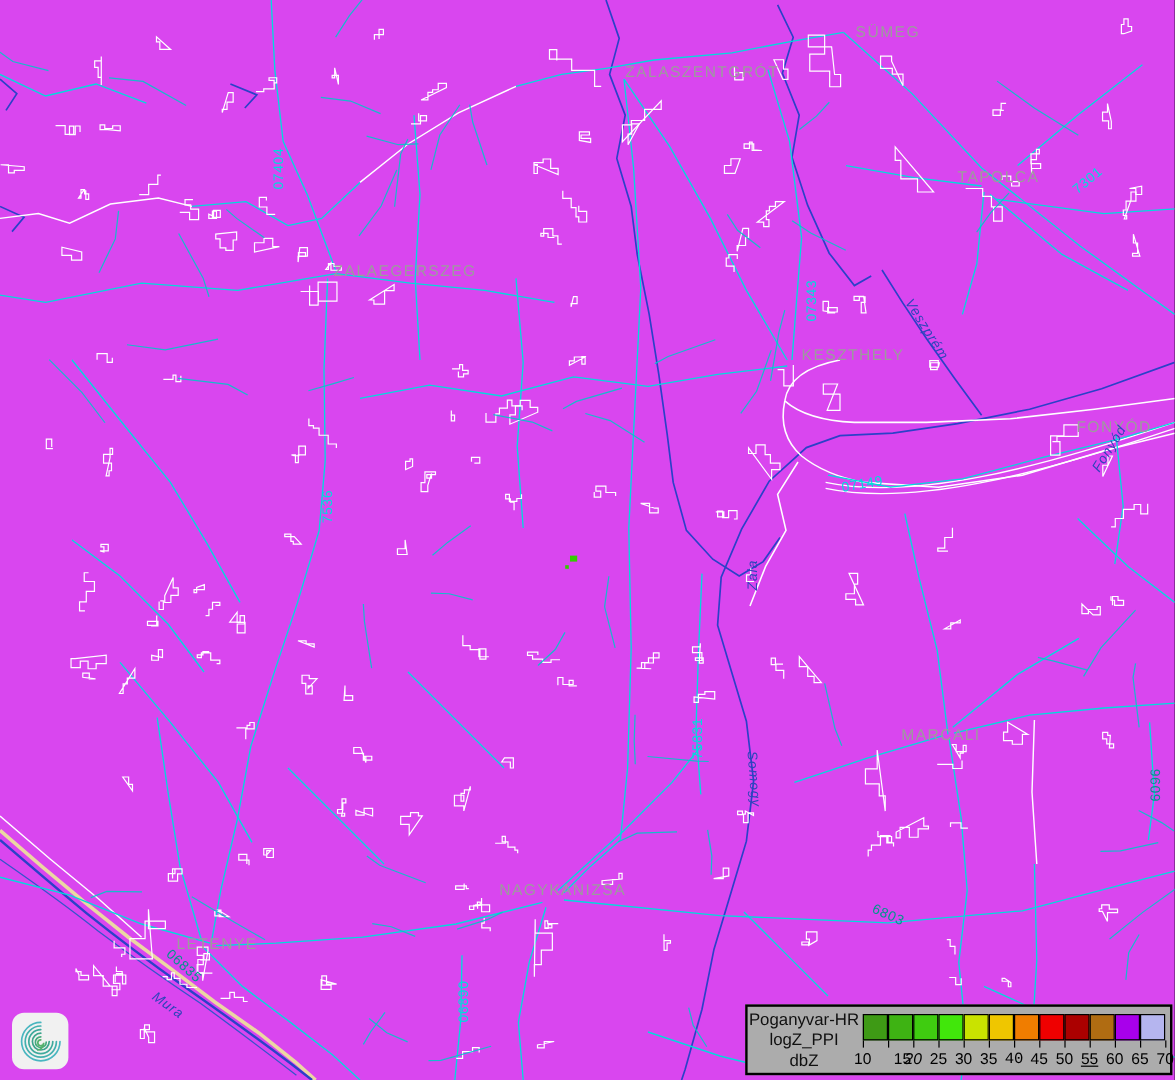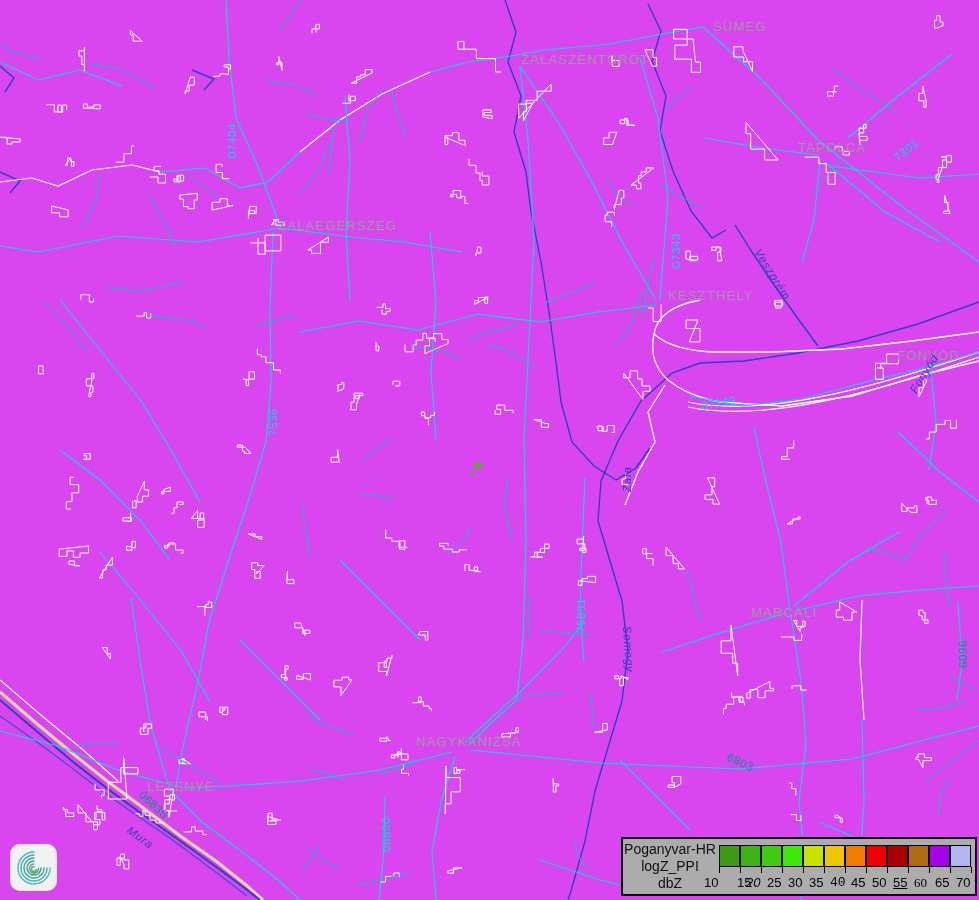--- a/index.html
+++ b/index.html
@@ -10,21 +10,21 @@
                letter-spacing:.2px;white-space:nowrap;z-index:5;}
   
   #legend{position:absolute;left:621px;top:837px;width:356px;height:59px;
           background:#acacac;border:2px solid #000;box-sizing:border-box;z-index:6;}
   #legend-text{position:absolute;left:0;top:2px;width:94px;text-align:center;
                color:#101010;font-size:14px;line-height:17px;}
   #legend-strip{position:absolute;left:96px;top:6px;width:254px;height:48px;}
   .lg-cell{position:absolute;top:0;height:22px;width:21px;border:1px solid #000;
            box-sizing:border-box;}
   .lg-tick{position:absolute;top:22px;width:1px;height:6px;background:#000;}
-  .lg-num{position:absolute;top:30px;width:30px;margin-left:-15px;
+  .lg-num{position:absolute;top:30px;width:30px;margin-left:-15px;text-align:center;
           color:#000;font-size:13px;}
   
   #logo{position:absolute;left:10px;top:844px;width:47px;height:47px;border-radius:10px;
         background:#f1f1f1;z-index:6;display:flex;align-items:center;justify-content:center;}
   
   .rd{stroke:#00dcdc;stroke-width:1.1;fill:none;}
   .rdw{stroke:#ffffff;stroke-width:1.2;fill:none;}
   .shore{stroke:#ffffff;stroke-width:1.3;fill:none;}
   .riv{stroke:#2b41c8;stroke-width:1.4;fill:none;}
   .riv2{stroke:#3355cc;stroke-width:1.1;fill:none;}
@@ -413,21 +413,21 @@
         <div class="lg-num" style="left: 105px;">35</div>
         <div class="lg-tick" style="left: 126px;"></div>
         <div class="lg-num" style="left: 126px; font-family: Liberation Mono, monospace;">40</div>
         <div class="lg-tick" style="left: 147px;"></div>
         <div class="lg-num" style="left: 147px;">45</div>
         <div class="lg-tick" style="left: 168px;"></div>
         <div class="lg-num" style="left: 168px;">50</div>
         <div class="lg-tick" style="left: 189px;"></div>
         <div class="lg-num" style="left: 189px; text-decoration: underline;">55</div>
         <div class="lg-tick" style="left: 210px;"></div>
-        <div class="lg-num" style="left: 210px; font-family: Liberation Serif, serif;">60</div>
+        <div class="lg-num" style="left: 210px;">60</div>
         <div class="lg-tick" style="left: 231px;"></div>
         <div class="lg-num" style="left: 231px;">65</div>
         <div class="lg-tick" style="left: 252px;"></div>
         <div class="lg-num" style="left: 252px;">70</div>
       </div>
   </div>
 
 </div>
 
 </body></html>

